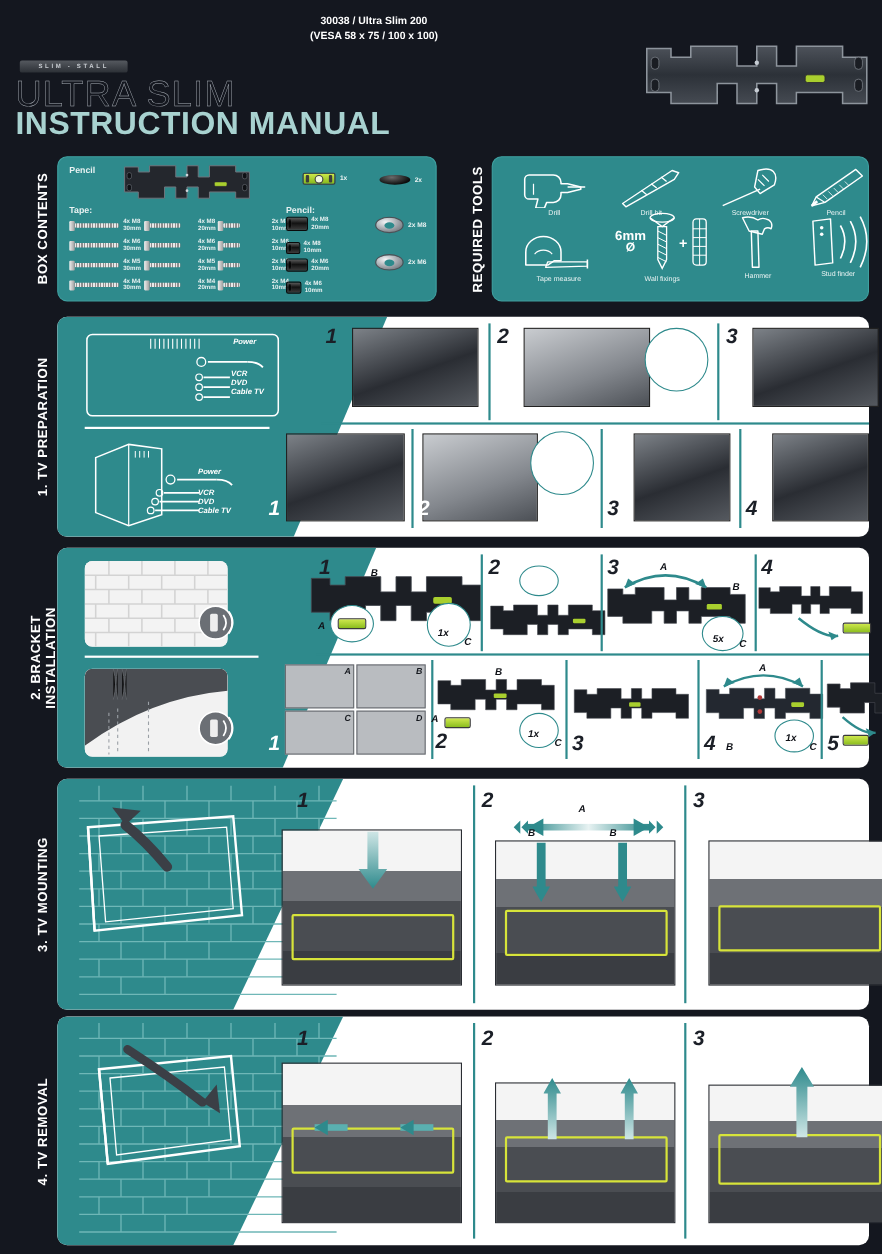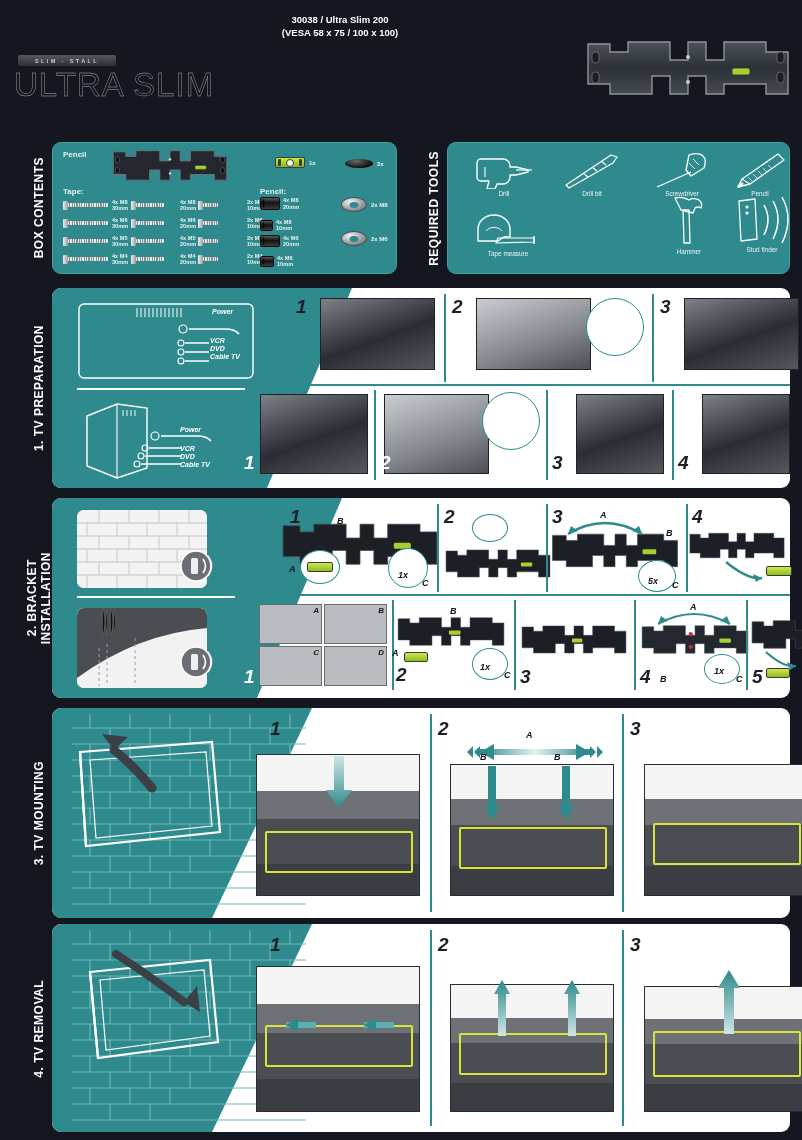--- a/index.html
+++ b/index.html
@@ -162,20 +162,21 @@
 
 <div class="header">
   <div class="logo-sub">SLIM - STALL</div>
 
   <div class="model-info">
     <div>30038 / Ultra Slim 200</div>
     <div>(VESA 58 x 75 / 100 x 100)</div>
   </div>
 
   <div class="title-thin">ULTRA SLIM</div>
+  <div class="title-bold">INSTRUCTION MANUAL</div>
 
   <svg class="hdr-bracket" viewBox="0 0 208 62">
     <defs>
       <linearGradient id="brg" x1="0" y1="0" x2="0" y2="1">
         <stop offset="0" stop-color="#4d525a"></stop>
           <stop offset="0.5" stop-color="#2c3138"></stop>
           <stop offset="1" stop-color="#454a52"></stop>
       </linearGradient>
     </defs>
     <path d="M4 6 H26 V14 H44 V4 H86 V22 H104 V4 H122 V22 H140 V4 H182 V14 H204 V56 H182 V46 H140 V56 H122 V38 H104 V56 H86 V38 H68 V56 H26 V46 H4 Z" fill="url(#brg)" stroke="#8d949c" stroke-width="1.4"></path>
@@ -382,20 +383,41 @@
   <div class="tool-item" style="left:16px;top:62px;width:88px;">
     <svg class="tool-svg" width="72" height="44" viewBox="0 0 72 44">
       <path d="M6 36 v-12 a16 14 0 0 1 32 0 v8 h-6 l-6 4 z" fill="none" stroke="#fff" stroke-width="1.4" stroke-linejoin="round"></path>
       <path d="M26 33 L62 33 L62 37 L24 38 Z" fill="none" stroke="#fff" stroke-width="1.2" stroke-linejoin="round"></path>
       <path d="M62 31 v8" stroke="#fff" stroke-width="1.4"></path>
       <path d="M14 26 a10 9 0 0 1 16 0" fill="none" stroke="#fff" stroke-width="1"></path>
     </svg>
     <div class="tool-name">Tape measure</div>
   </div>
 
+  <div class="tool-item" style="left:104px;top:48px;width:100px;">
+    <div style="display:flex;align-items:center;justify-content:center;height:58px;">
+      <div style="color:#fff;font-size:12px;font-weight:bold;line-height:11px;text-align:center;margin-right:2px;">
+        <div>6mm</div>
+        <div style="font-size:11px;">Ø</div>
+      </div>
+      <svg width="26" height="56" viewBox="0 0 26 56">
+        <ellipse cx="13" cy="6" rx="11" ry="4" fill="none" stroke="#fff" stroke-width="1.2"></ellipse>
+        <path d="M2 6 q11 8 11 8 q0 0 11 -8" fill="none" stroke="#fff" stroke-width="1.2"></path>
+        <path d="M9 14 L9 44 L13 52 L17 44 L17 14 Z" fill="none" stroke="#fff" stroke-width="1.2"></path>
+        <path d="M9 18 l8 4 M9 24 l8 4 M9 30 l8 4 M9 36 l8 4 M9 42 l8 4" stroke="#fff" stroke-width=".9"></path>
+      </svg>
+      <span style="color:#fff;font-size:13px;font-weight:bold;margin:0 2px;">+</span>
+      <svg width="18" height="48" viewBox="0 0 18 48">
+        <rect x="3" y="3" width="12" height="42" rx="3" fill="none" stroke="#fff" stroke-width="1.2"></rect>
+        <path d="M3 12 h12 M3 20 h12 M3 28 h12 M3 36 h12" stroke="#fff" stroke-width=".9"></path>
+        <path d="M9 3 v42" stroke="#fff" stroke-width=".9"></path>
+      </svg>
+    </div>
+    <div class="tool-name">Wall fixings</div>
+  </div>
 
   <div class="tool-item" style="left:206px;top:52px;width:70px;">
     <svg class="tool-svg" width="52" height="52" viewBox="0 0 52 52">
       <path d="M12 3 q8 -2 14 2 q4 -3 10 0 q4 3 2 8 q-3 -2 -6 0 l-2 5 l-12 -3 z" fill="none" stroke="#fff" stroke-width="1.3" stroke-linejoin="round"></path>
       <path d="M20 15 L26 15 L27 48 L21 48 Z" fill="none" stroke="#fff" stroke-width="1.3" stroke-linejoin="round"></path>
     </svg>
     <div class="tool-name">Hammer</div>
   </div>
 
   <div class="tool-item" style="left:276px;top:52px;width:76px;">

